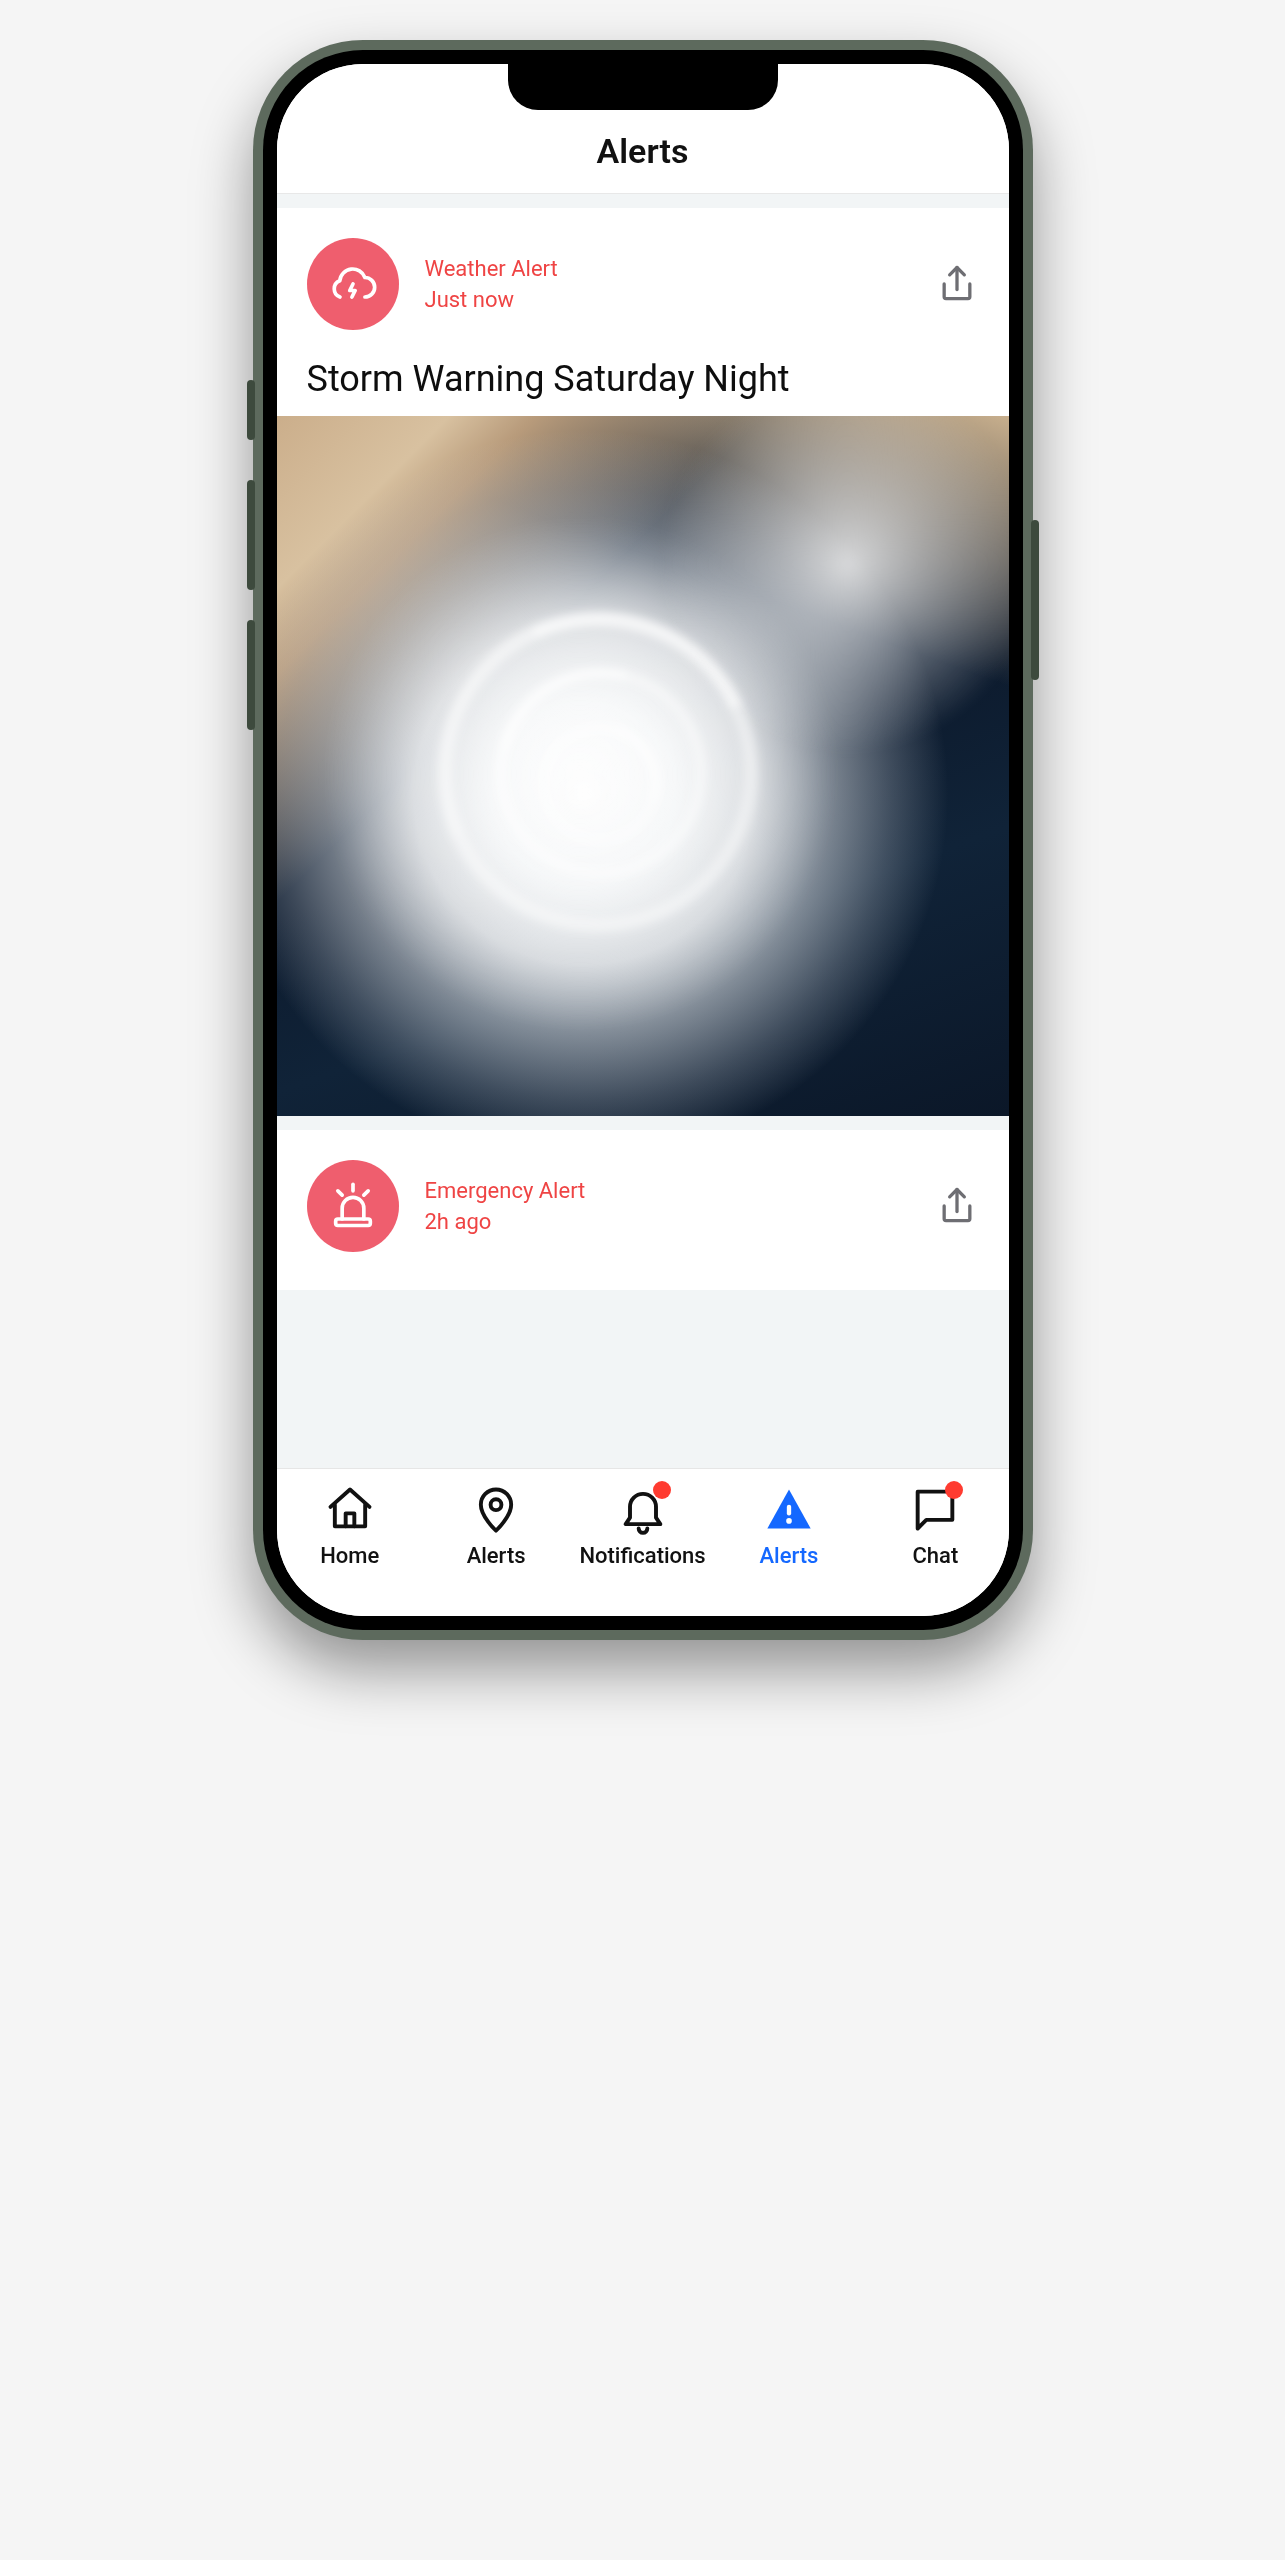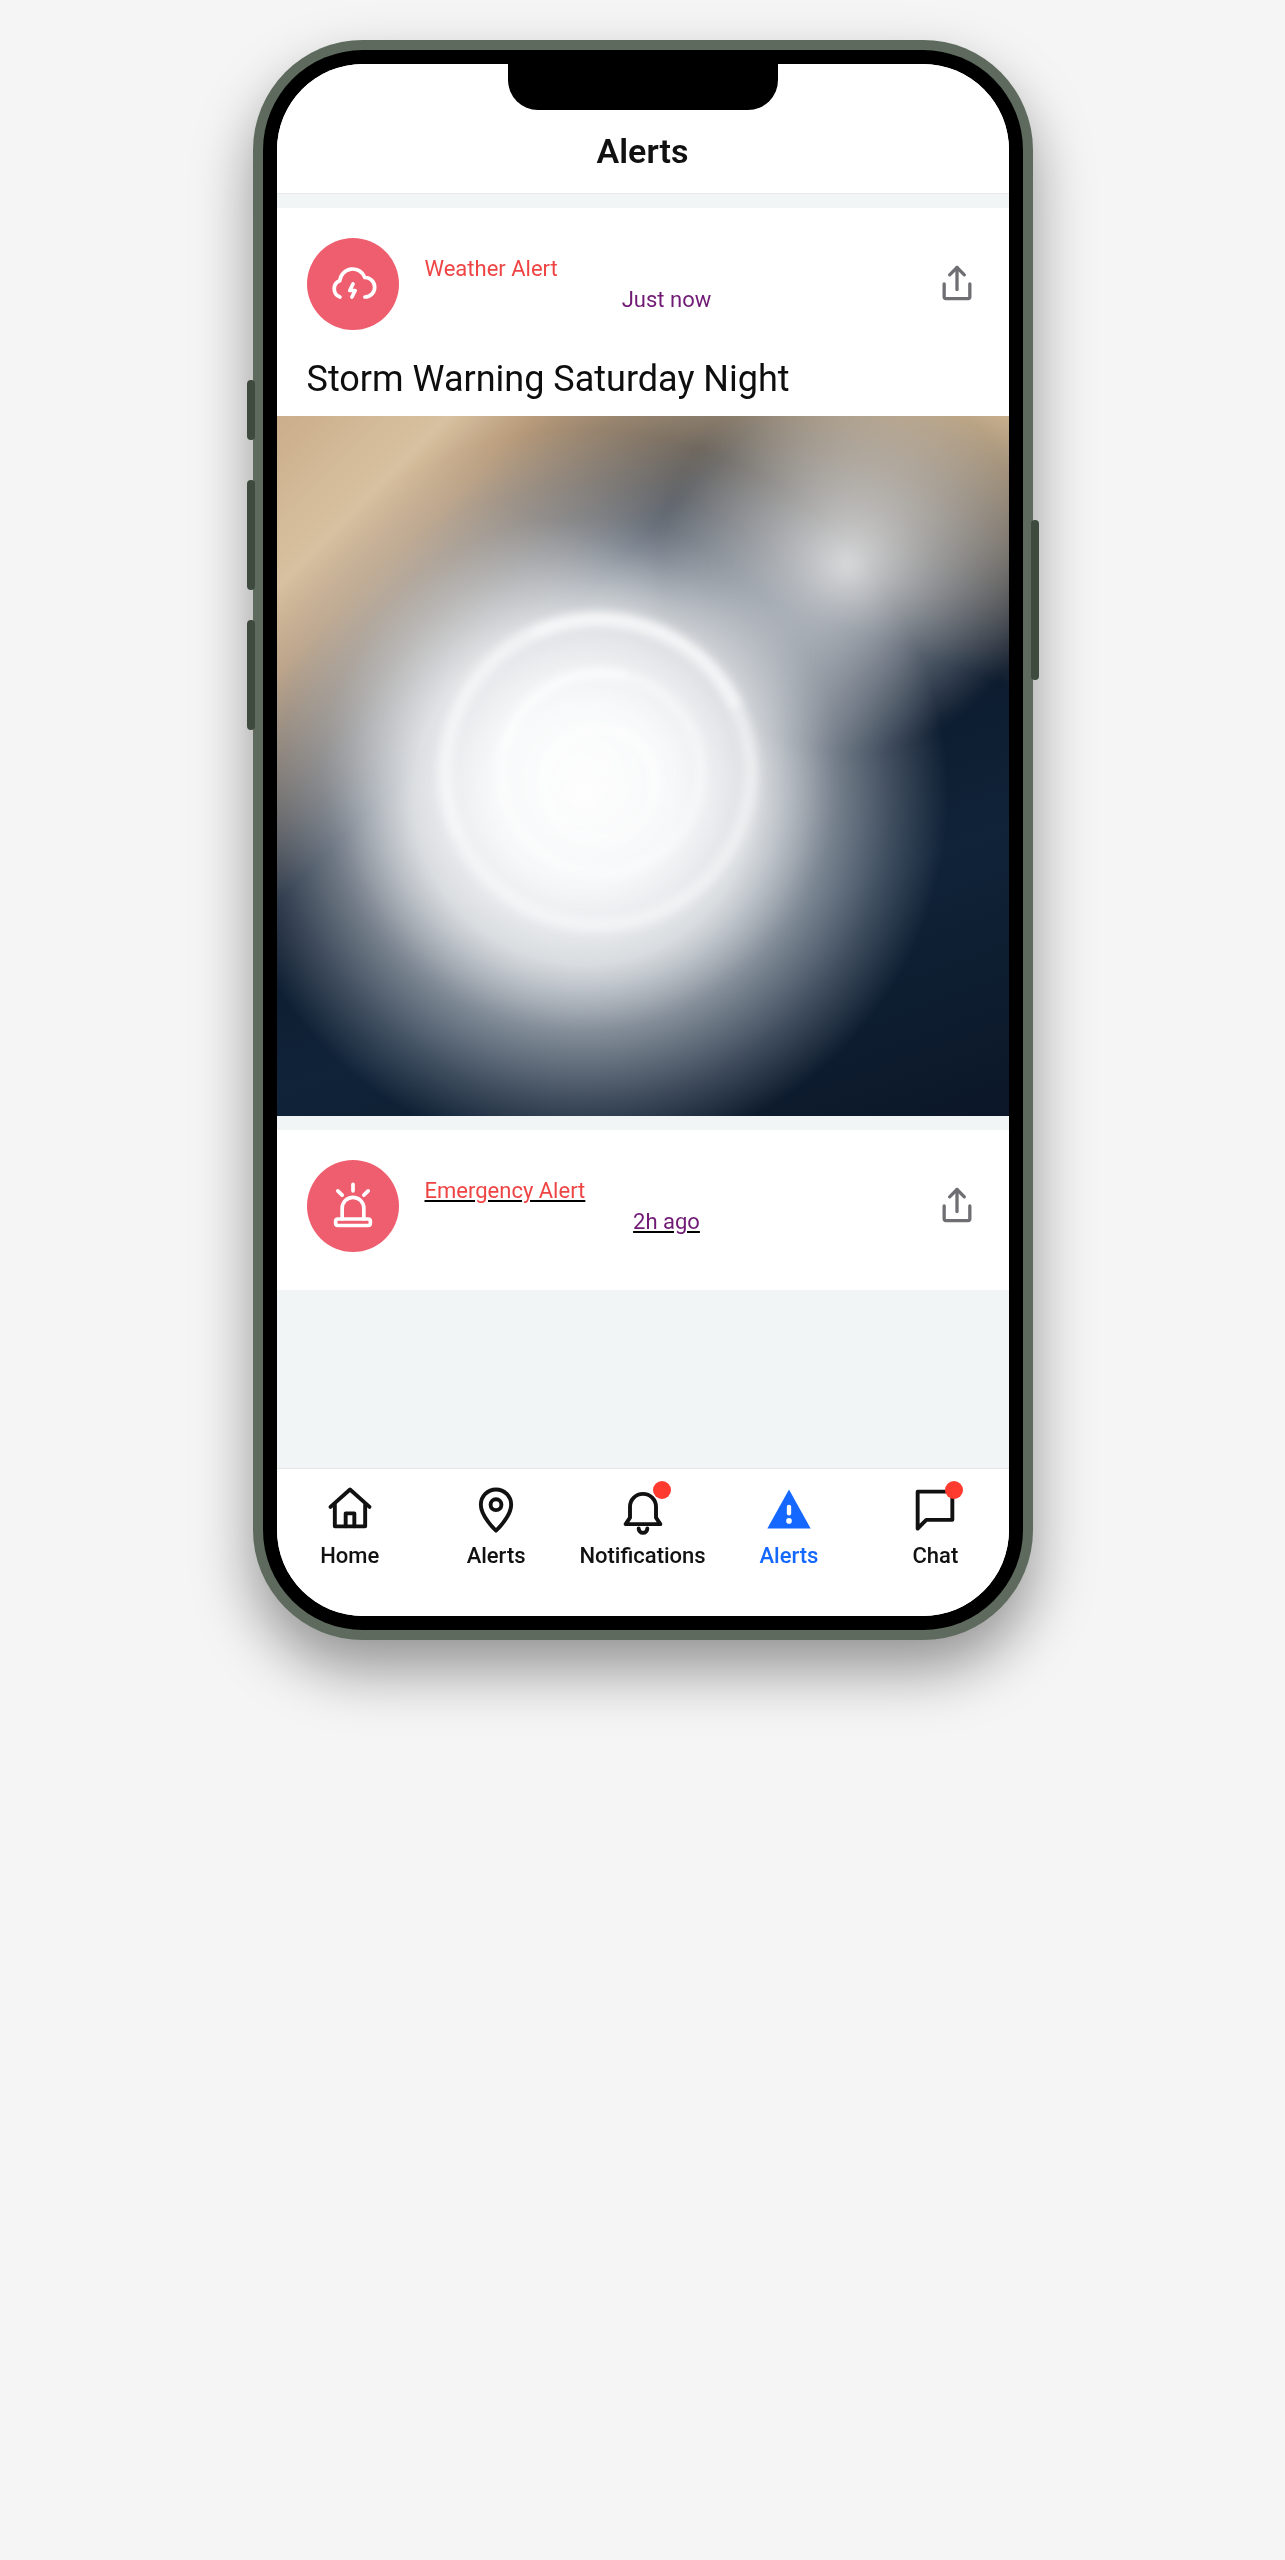--- a/index.html
+++ b/index.html
@@ -99,23 +99,22 @@
     flex-shrink: 0;
   }
   .badge svg { width: 52px; height: 52px; }
   .card-meta { flex: 1; }
   .card-source {
     font-size: 22px;
     color: #ef4444;
   }
   .card-time {
     font-size: 22px;
-    color: #701a75;
+    color: #ef4444;
     margin-top: 6px;
-    text-align: center;
   }
   .share-btn {
     width: 44px; height: 44px;
     color: #6e6e73;
   }
   .share-btn svg { width: 100%; height: 100%; }
 
   .card-title {
     font-size: 36px;
     font-weight: 400;
@@ -158,21 +157,21 @@
     border-top-color: rgba(255,255,255,.75);
     border-left-color: rgba(255,255,255,.55);
     border-radius:50%;
     filter: blur(4px);
   }
   .swirl.s1 { width:320px; height:320px; left:22%; top:28%; transform:rotate(20deg); }
   .swirl.s2 { width:210px; height:210px; left:30%; top:36%; transform:rotate(-30deg); border-width:10px; }
   .swirl.s3 { width:120px; height:120px; left:36%; top:44%; transform:rotate(60deg);  border-width:8px; }
 
   
-  .card.partial { padding-bottom: 10px; text-decoration: underline; }
+  .card.partial { padding-bottom: 10px; }
 
   
   .tabbar {
     height: 148px;
     border-top: 1px solid #e6e6e6;
     background: #fff;
     display: flex;
     align-items: flex-start;
     padding-top: 14px;
   }

